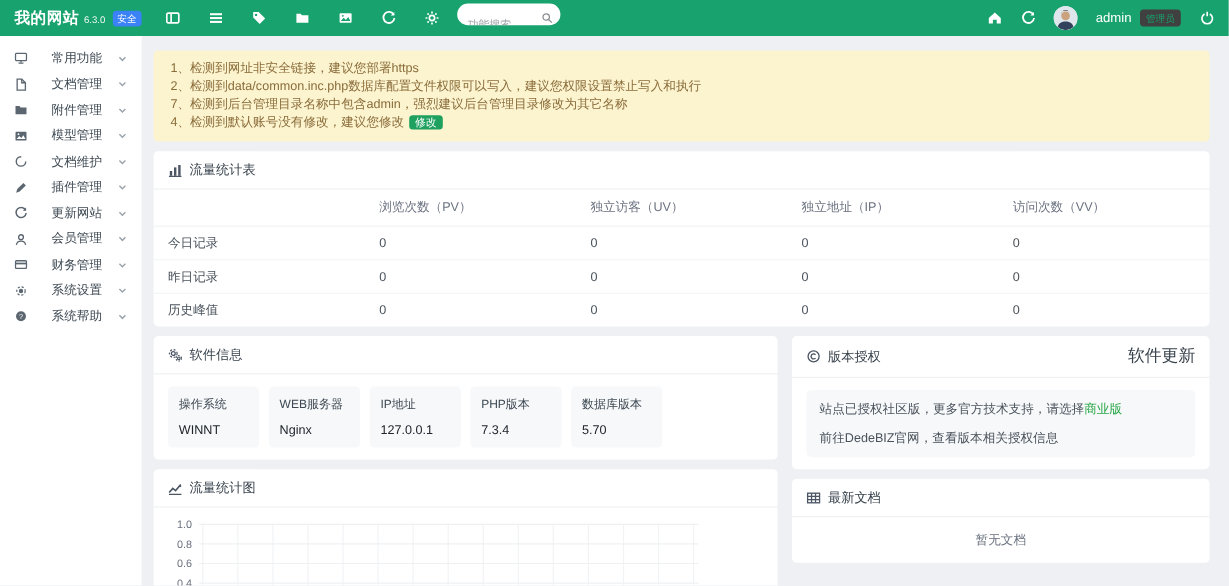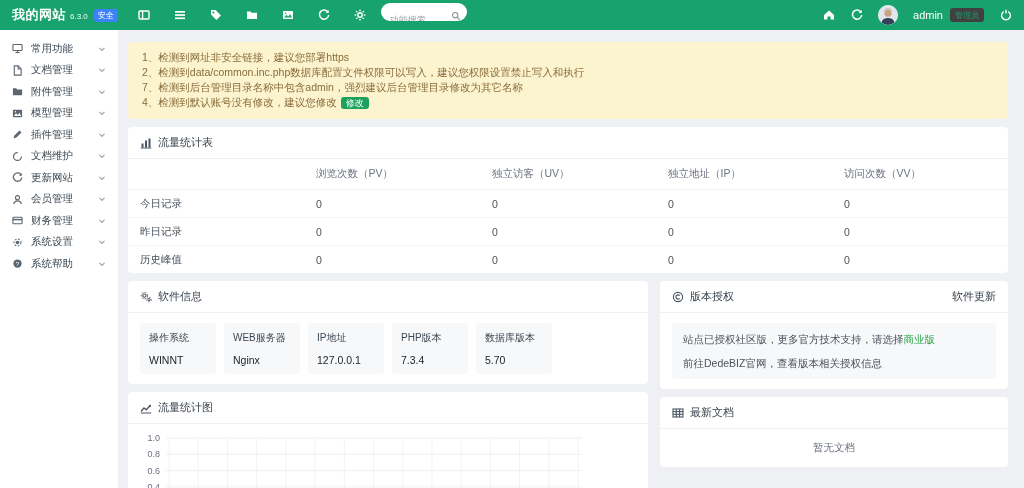--- a/index.html
+++ b/index.html
@@ -23,34 +23,34 @@
   .top-right { margin-left:auto; display:flex; align-items:center; gap:15px; }
   .avatar { width:20px; height:20px; border-radius:50%; overflow:hidden; background:#e9eef2; display:block; }
   .admin-name { font-size:11px; }
   .role-badge { background:#404040; color:#17a26e; font-size:8px; padding:1.5px 5px; border-radius:3px; margin-left:-8px; }
 
   
   .sidebar { position:absolute; top:30px; left:0; width:118px; bottom:0; background:#fff; padding-top:8px; }
   .side-item { display:flex; align-items:center; height:21.5px; padding:0 12px; cursor:pointer; color:#3d4852; }
   .sico { width:11px; height:11px; color:#5b6670; flex:0 0 11px; }
   .sico svg { width:11px; height:11px; display:block; }
-  .side-label { font-size:10.5px; margin-left:8px; white-space:nowrap; }
+  .side-label { font-size:10.5px; margin-left:20px; white-space:nowrap; }
   .chev { margin-left:auto; color:#9aa3ab; width:8px; height:8px; }
   .chev svg { width:8px; height:8px; display:block; }
 
   
   .main { position:absolute; left:118px; top:30px; right:0; bottom:-60px; padding:12px 16px 0 10px; }
   .alert { background:#fcf3cf; border-radius:4px; padding:8px 14px; color:#8a6d3b; font-size:10.5px; line-height:15px; margin-bottom:8px; }
   .alert .fix-badge { background:#1ea05f; color:#fff; font-size:9px; padding:1px 5px; border-radius:3px; margin-left:4px; cursor:pointer; }
 
   .card { background:#fff; border-radius:4px; margin-bottom:8px; }
   .card-header { display:flex; align-items:center; padding:8px 12px; border-bottom:1px solid #eef0f2; color:#38424c; font-size:11px; }
   .hico { width:12px; height:12px; margin-right:6px; color:#4b5563; }
   .hico svg { width:12px; height:12px; display:block; }
-  .header-link { margin-left:auto; font-size:11px; color:#38424c; cursor:pointer; text-decoration:none; }
+  .header-link { margin-left:auto; font-size:14px; color:#38424c; cursor:pointer; text-decoration:none; }
 
   table.stats { width:100%; border-collapse:collapse; table-layout:fixed; font-size:10.5px; }
   table.stats th { text-align:left; font-weight:normal; color:#6b7280; padding:8px 12px; border-bottom:1px solid #f1f3f4; }
   table.stats td { color:#4a535c; padding:6.5px 12px; border-bottom:1px solid #f4f5f6; }
   table.stats tr:last-child td { border-bottom:none; }
 
   .cols { display:flex; gap:12px; align-items:flex-start; }
   .col-left { width:520px; flex:0 0 520px; }
   .col-right { flex:1; }
 
@@ -223,37 +223,37 @@
       <span class="side-label">模型管理</span>
       <span class="chev">
           <svg viewBox="0 0 8 8">
             <path d="M1.5 2.8L4 5.3 6.5 2.8" fill="none" stroke="currentColor" stroke-width="1.2"></path>
           </svg>
         </span>
     </div>
     <div class="side-item">
       <span class="sico">
           <svg viewBox="0 0 12 12">
+            <circle cx="6" cy="6" r="4.3" fill="none" stroke="currentColor" stroke-width="1.3" stroke-dasharray="20 7"></circle>
+          </svg>
+        </span>
+      <span class="side-label">文档维护</span>
+      <span class="chev">
+          <svg viewBox="0 0 8 8">
+            <path d="M1.5 2.8L4 5.3 6.5 2.8" fill="none" stroke="currentColor" stroke-width="1.2"></path>
+          </svg>
+        </span>
+    </div>
+    <div class="side-item">
+      <span class="sico">
+          <svg viewBox="0 0 12 12">
             <path d="M1.6 10.4l1-3.2 5.6-5.6 2.2 2.2-5.6 5.6z" fill="currentColor"></path>
           </svg>
         </span>
       <span class="side-label">插件管理</span>
-      <span class="chev">
-          <svg viewBox="0 0 8 8">
-            <path d="M1.5 2.8L4 5.3 6.5 2.8" fill="none" stroke="currentColor" stroke-width="1.2"></path>
-          </svg>
-        </span>
-    </div>
-    <div class="side-item">
-      <span class="sico">
-          <svg viewBox="0 0 12 12">
-            <circle cx="6" cy="6" r="4.3" fill="none" stroke="currentColor" stroke-width="1.3" stroke-dasharray="20 7"></circle>
-          </svg>
-        </span>
-      <span class="side-label">文档维护</span>
       <span class="chev">
           <svg viewBox="0 0 8 8">
             <path d="M1.5 2.8L4 5.3 6.5 2.8" fill="none" stroke="currentColor" stroke-width="1.2"></path>
           </svg>
         </span>
     </div>
     <div class="side-item">
       <span class="sico">
           <svg viewBox="0 0 12 12">
             <path d="M10.2 3.4A4.6 4.6 0 1 0 10.7 6" fill="none" stroke="currentColor" stroke-width="1.4"></path>

